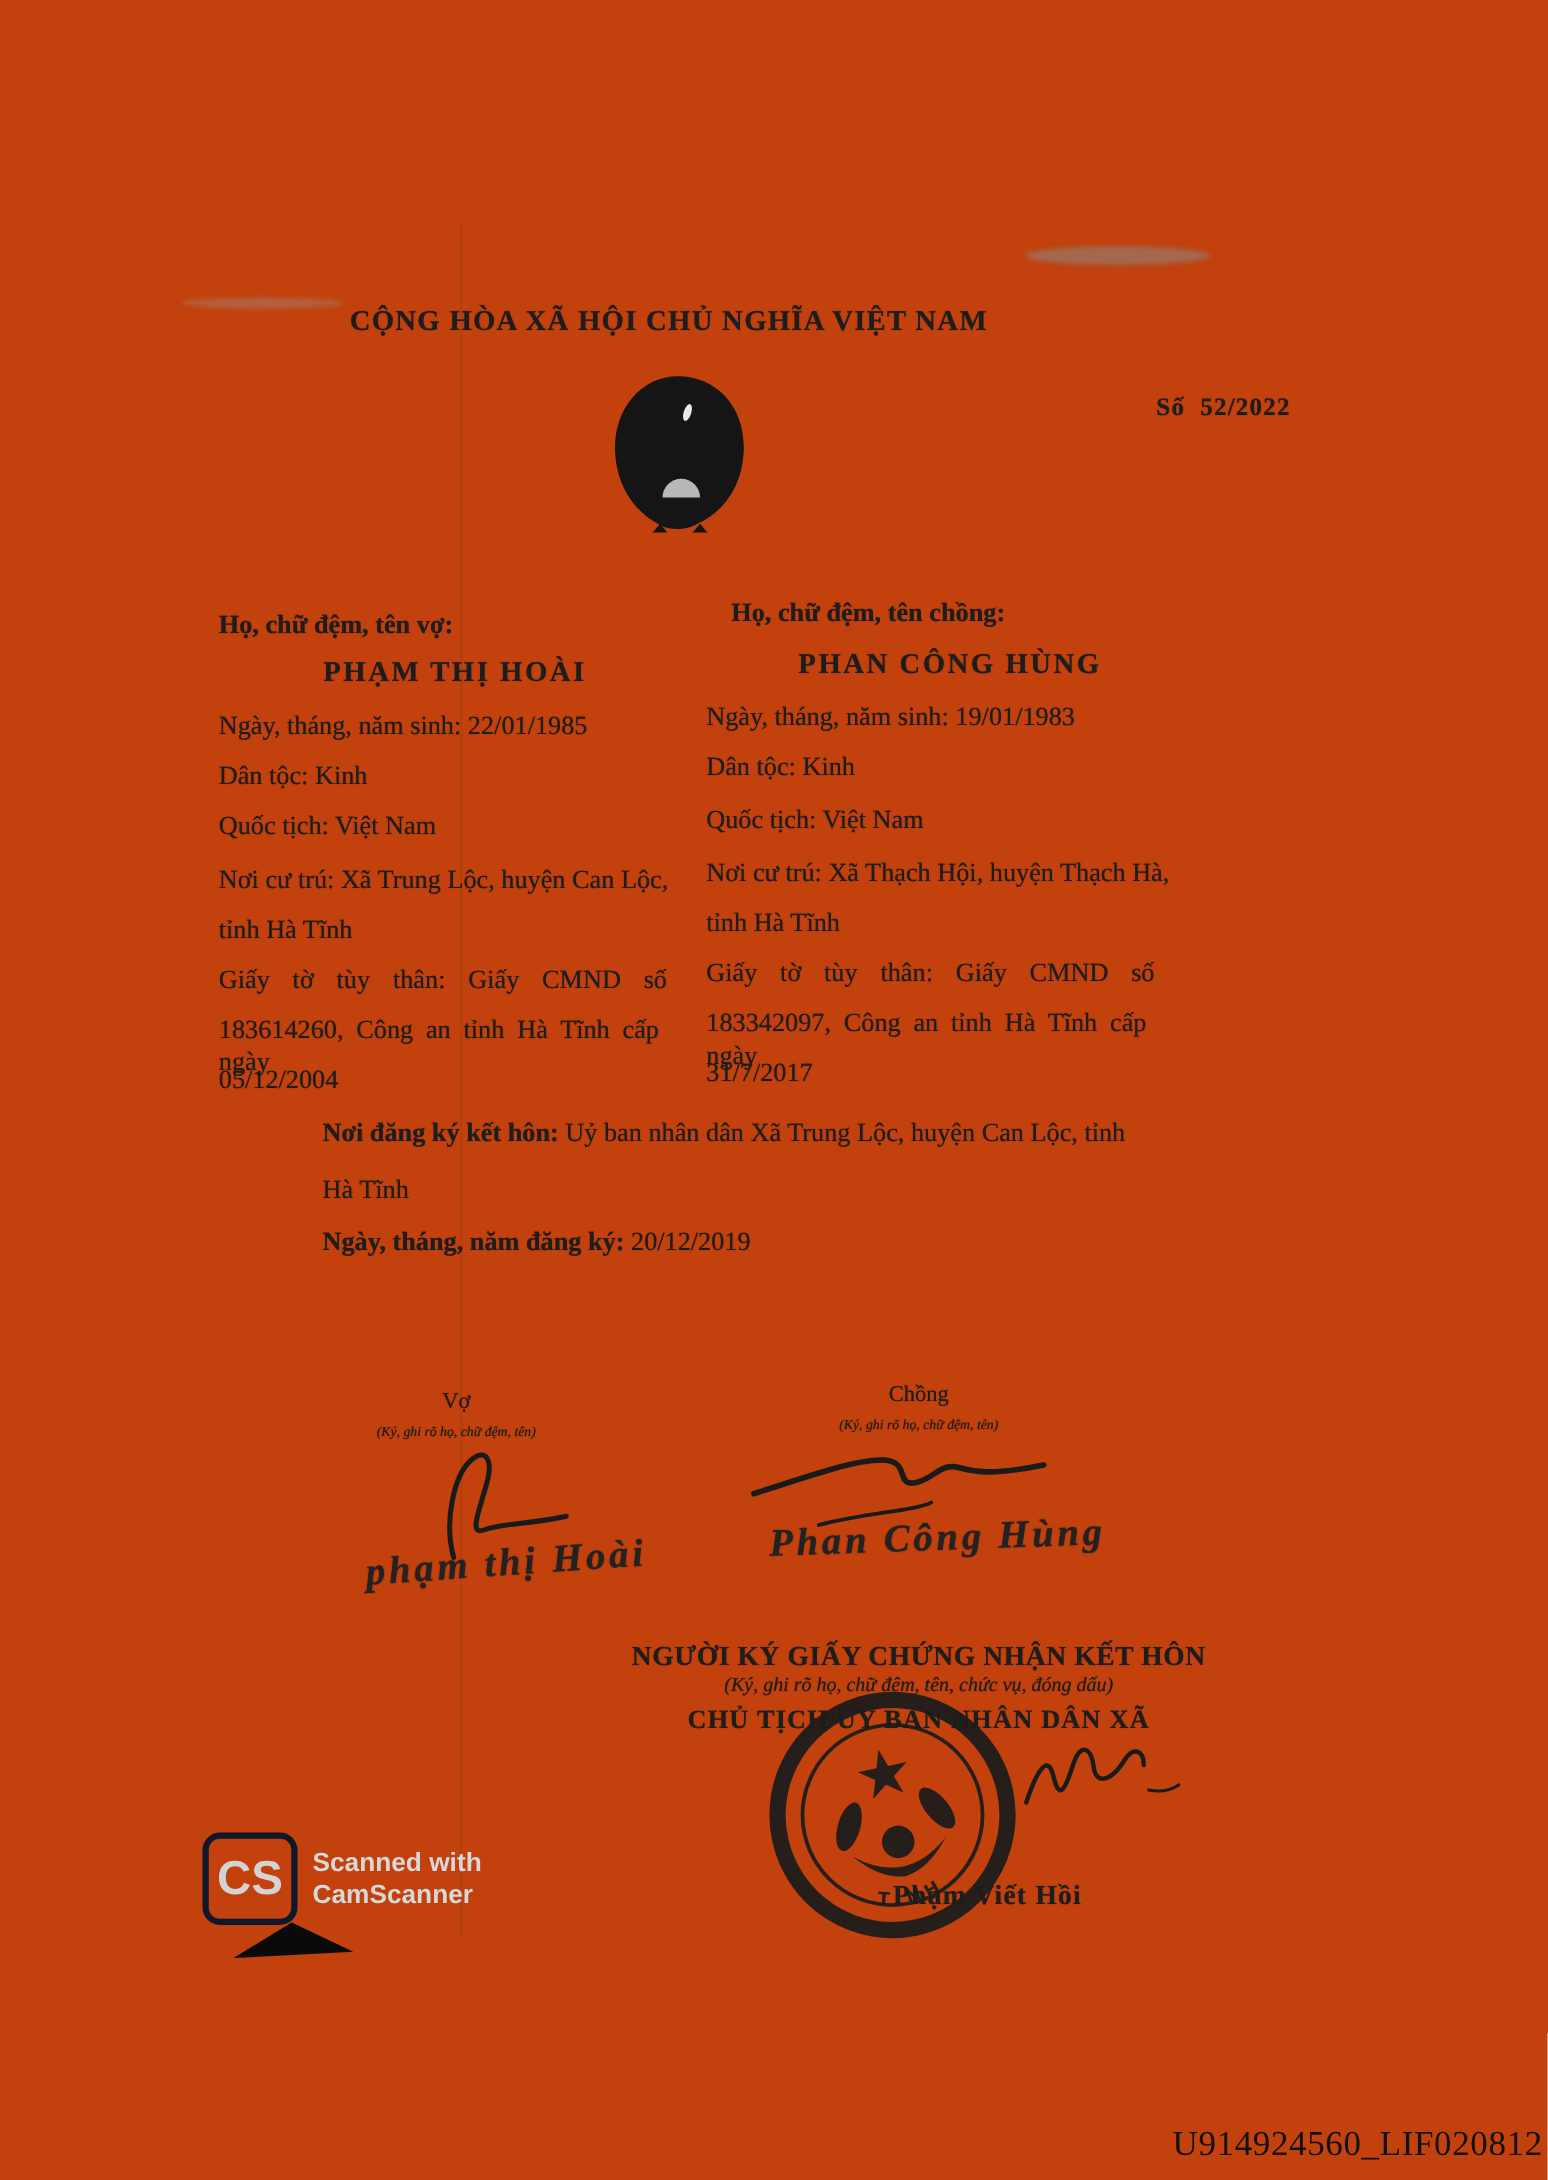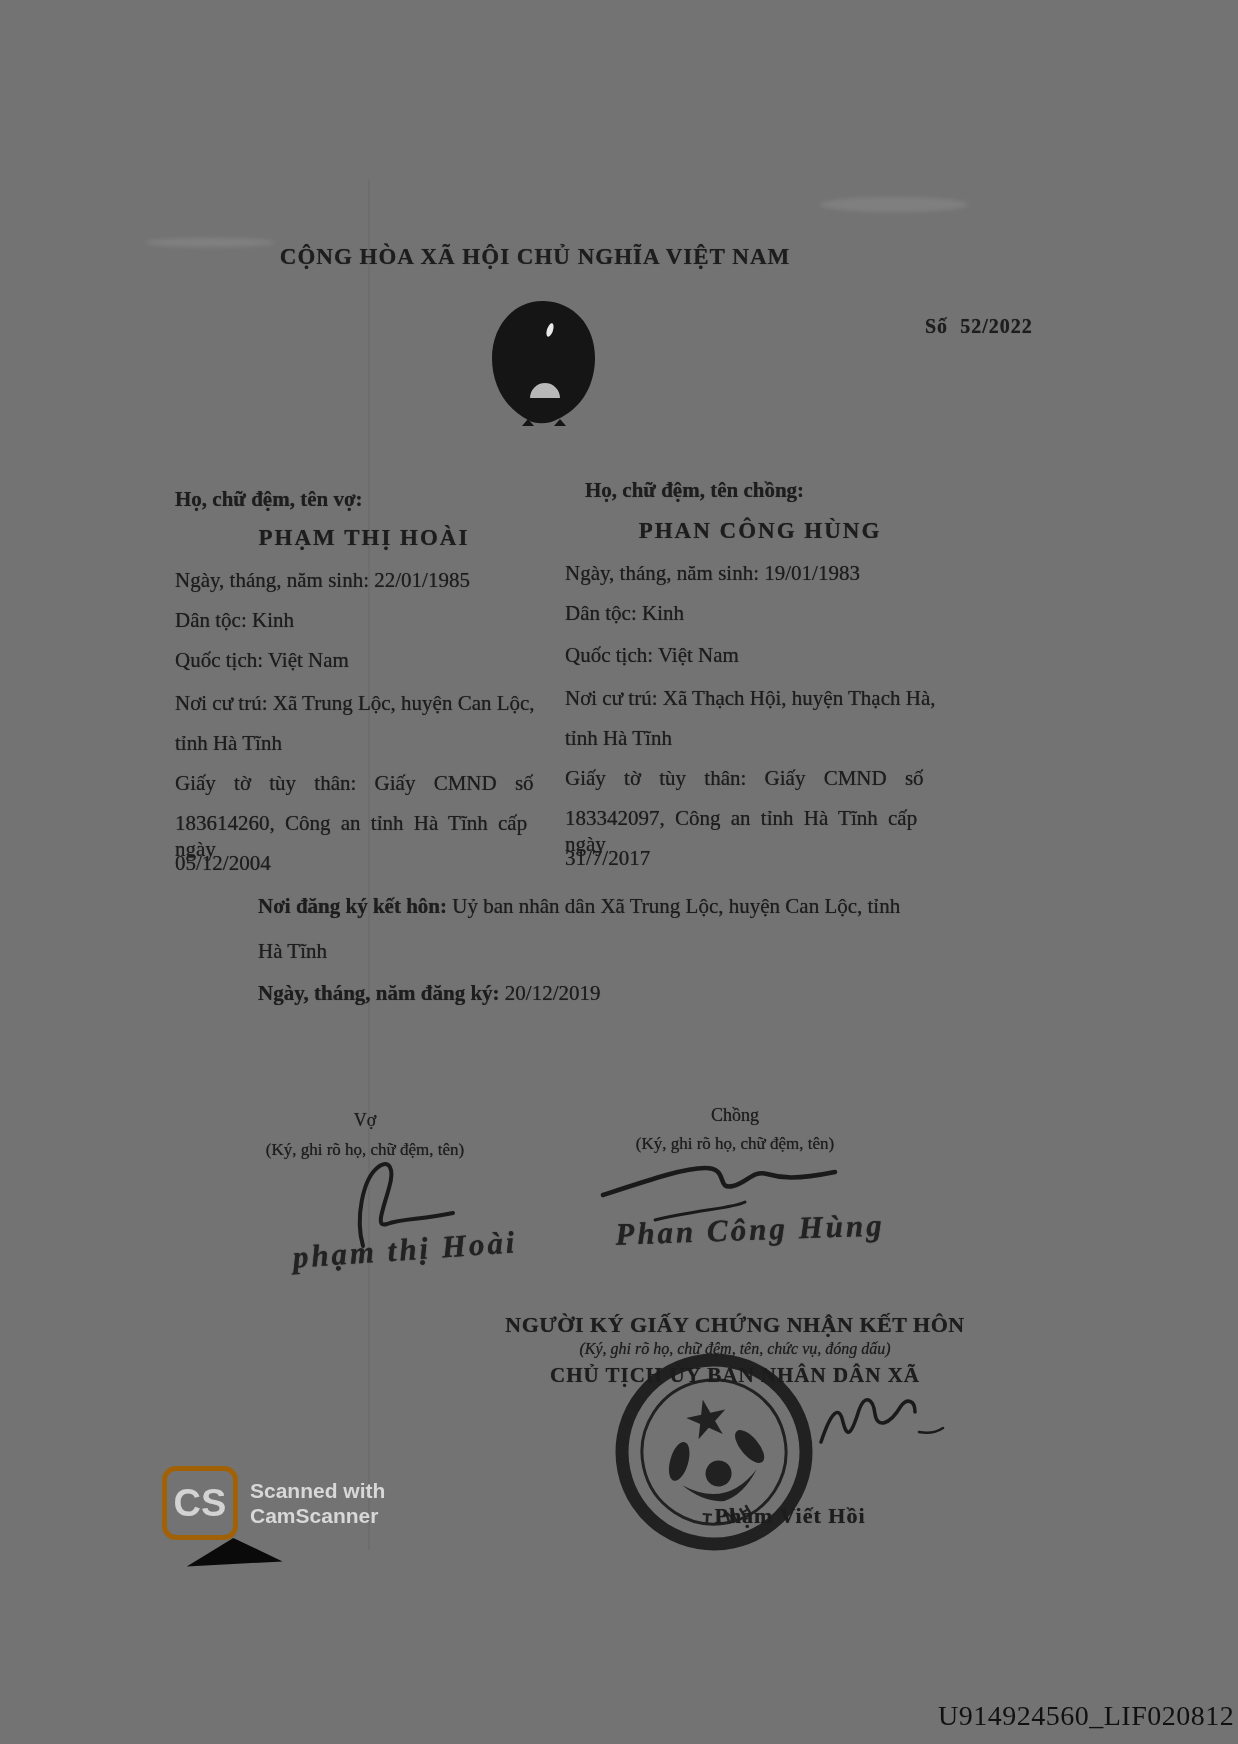--- a/index.html
+++ b/index.html
@@ -1,18 +1,18 @@
 <!DOCTYPE html>
 <html><head>
 <meta charset="utf-8">
 <style>
   html,body{margin:0;padding:0;background:#e8e8e8;}
   .page{
     position:relative; width:1238px; height:1744px;
-    background:#737373; overflow:hidden;
+    background:#c2410c; overflow:hidden;
     font-family:"Liberation Serif","DejaVu Serif",serif;
     color:#1d1d1d;
   }
   .abs{position:absolute;}
   .ink{ text-shadow:0 0 0.7px rgba(25,25,25,.75); }
   .center{text-align:center;}
   .fold-line{ width:2px; background:rgba(60,60,60,.10); }
   .smudge{ border-radius:50%; filter:blur(2px); }
 
   .nat-title{ font-size:23px; font-weight:bold; letter-spacing:1px; }
@@ -21,33 +21,33 @@
   .doc-title{ font-size:35px; font-weight:bold; letter-spacing:1px; }
 
   .line{ font-size:21px; line-height:26px; }
   .col-label{ font-size:21px; font-weight:bold; }
   .person-name{ font-size:23px; font-weight:bold; letter-spacing:2px; }
   .spread{ word-spacing:13px; }
   .spread-sm{ word-spacing:5px; }
 
   .bold-label{ font-weight:bold; }
   .sig-title{ font-size:18px; font-weight:normal; }
-  .sig-note{ font-size:17px; }
+  .sig-note{ font-size:11px; font-style:italic; }
   .handwriting{
     font-style:italic; font-weight:bold; font-size:31px;
     letter-spacing:3px; color:#222;
     text-shadow:0 0 1px rgba(20,20,20,.8);
   }
   .official-title{ font-size:22px; font-weight:bold; letter-spacing:.5px; }
   .official-note{ font-size:16px; font-style:italic; }
   .official-pos{ font-size:21px; font-weight:bold; letter-spacing:1px; }
   .signer-name{ font-size:22px; font-weight:bold; letter-spacing:1px; }
 
   .cs-logo{
-    width:66px; height:64px; border:5px solid #a16207; border-radius:14px;
+    width:66px; height:64px; border:5px solid #0f172a; border-radius:14px;
     color:#d3d3d3; font-family:"Liberation Sans",sans-serif; font-weight:bold;
     font-size:38px; display:flex; align-items:center; justify-content:center;
   }
   .cs-text{
     font-family:"Liberation Sans",sans-serif; font-weight:bold;
     font-size:21px; line-height:25px; color:#d8d8d8;
   }
   .cs-triangle{
     width:0; height:0;
     border-left:48px solid transparent; border-right:48px solid transparent;

